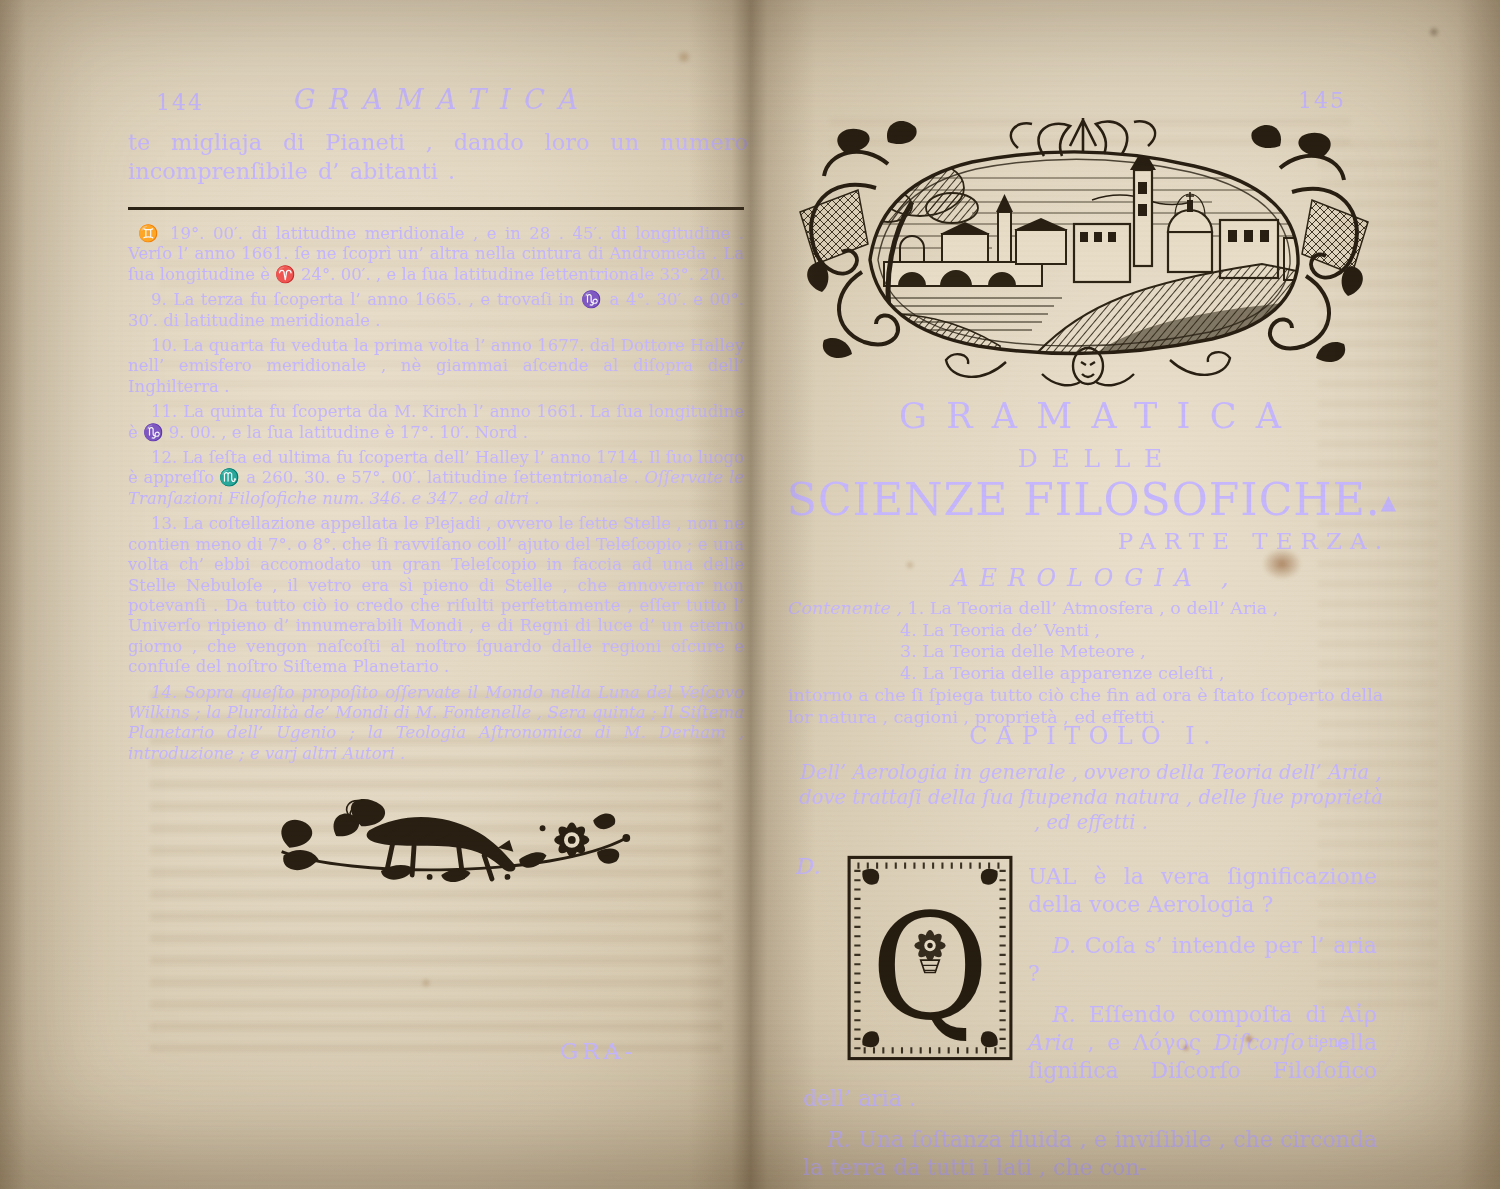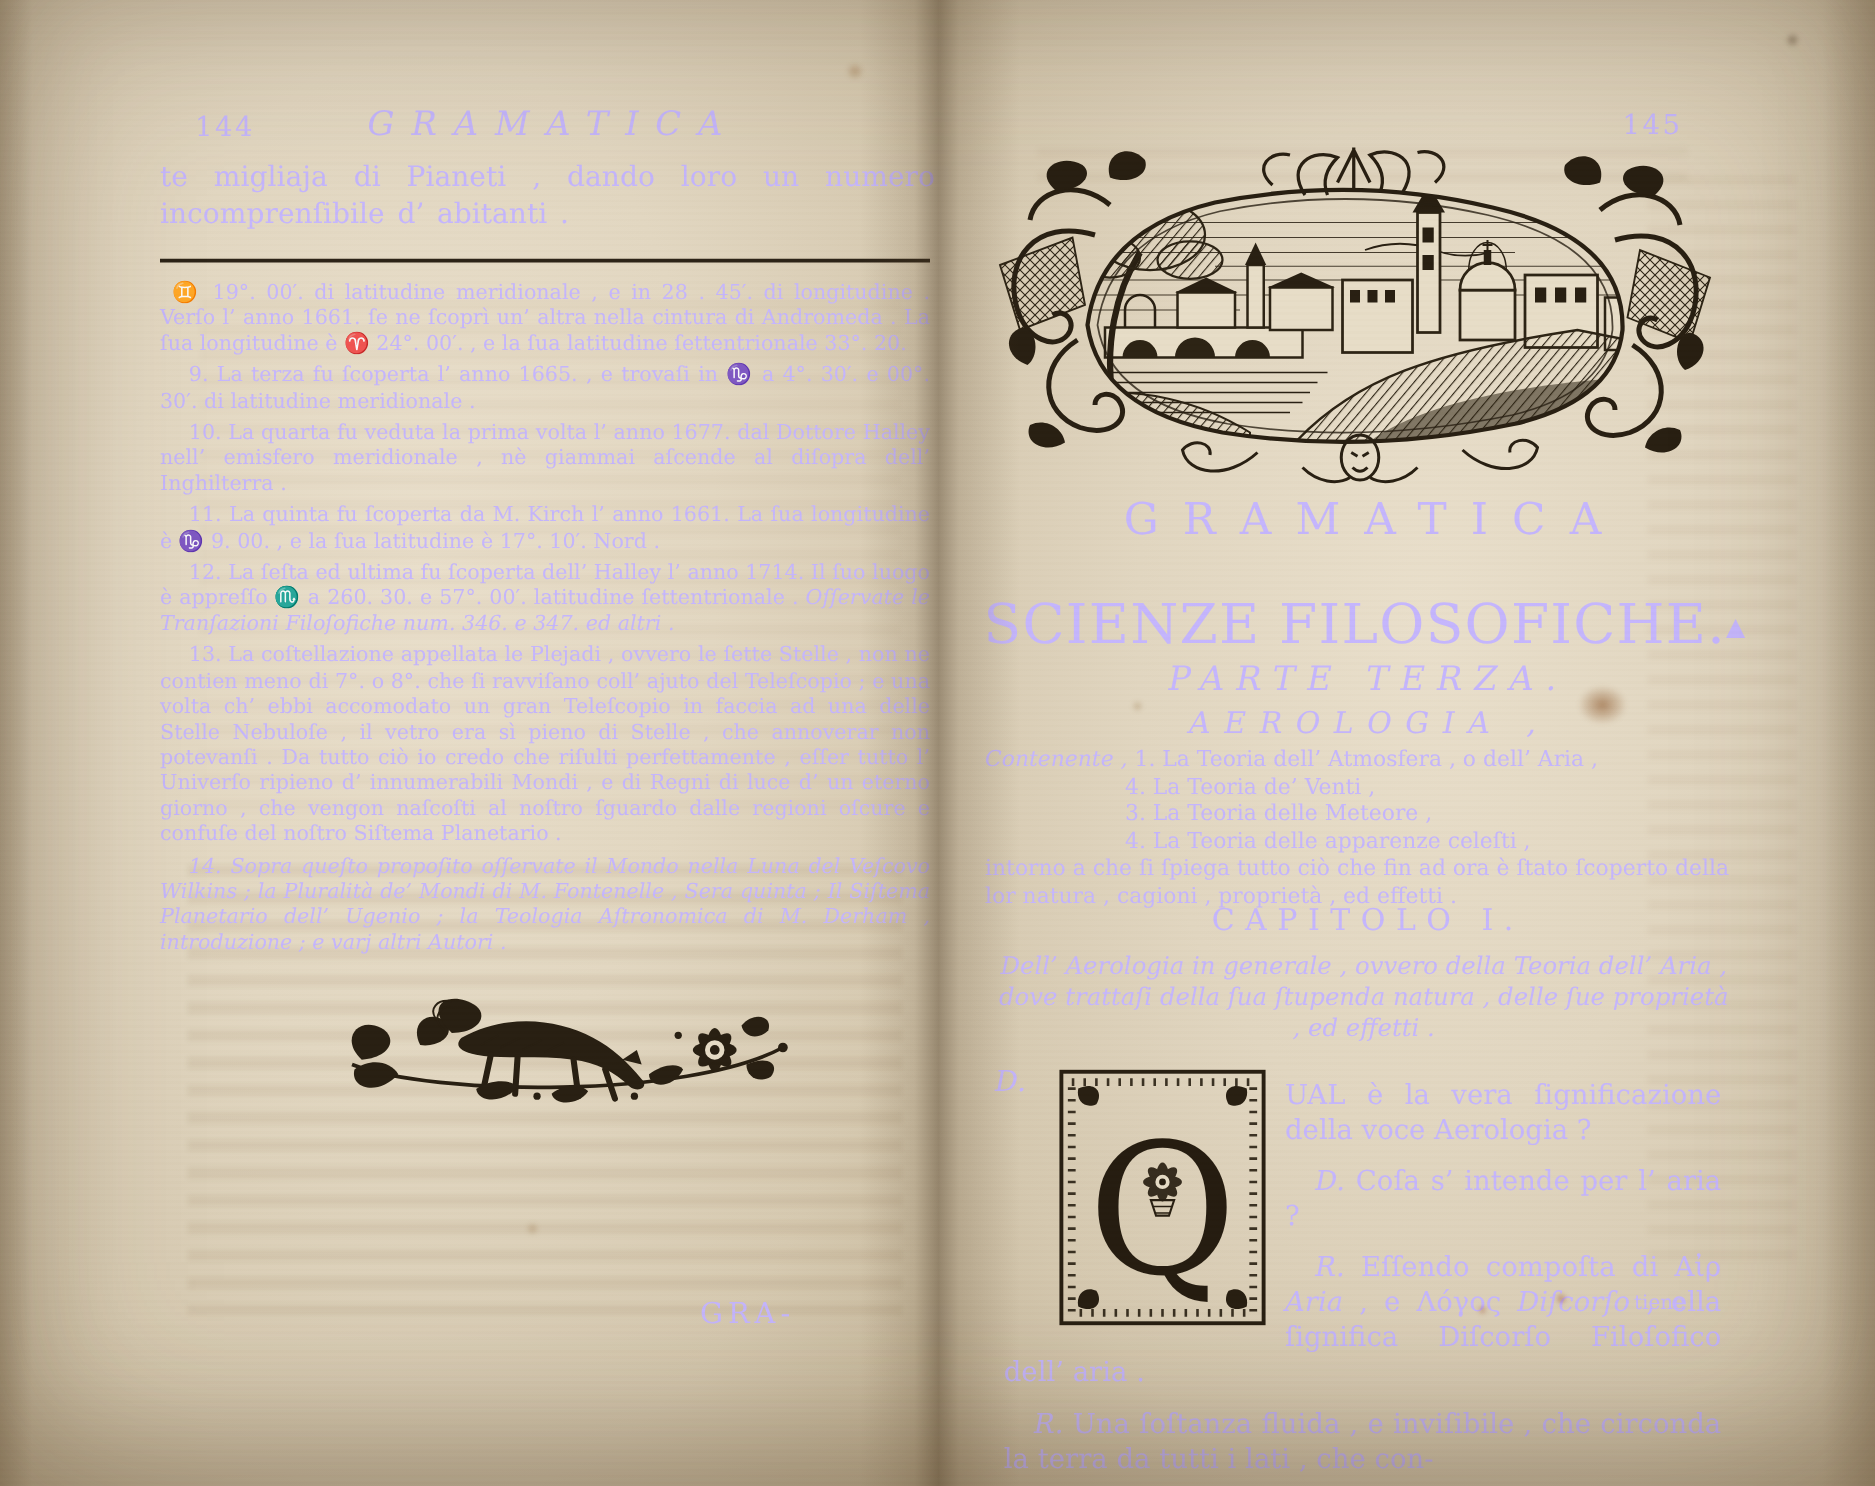--- a/index.html
+++ b/index.html
@@ -47,22 +47,22 @@
   
   .rp-num{position:absolute;left:1298px;top:88px;font-size:22px;letter-spacing:2px;}
   .rp-headpiece{position:absolute;left:792px;top:112px;width:584px;height:280px;}
   .rp-t1{position:absolute;left:790px;top:396px;width:600px;text-align:center;
     font-size:35px;letter-spacing:.55em;padding-left:.55em;box-sizing:border-box;}
   .rp-t2{position:absolute;left:790px;top:444px;width:600px;text-align:center;
     font-size:25px;letter-spacing:.55em;padding-left:.55em;box-sizing:border-box;}
   .rp-t3{position:absolute;left:786px;top:474px;width:612px;text-align:center;
     font-size:44px;letter-spacing:1px;white-space:nowrap;}
   .rp-t3 .mark{font-size:20px;vertical-align:6px;}
-  .rp-t4{position:absolute;left:790px;top:528px;width:600px;text-align:center;
-    font-size:27px;letter-spacing:.35em;padding-left:.35em;box-sizing:border-box;font-style:italic;}
+  .rp-t4{position:absolute;left:790px;top:528px;width:600px;text-align:right;
+    font-size:23px;letter-spacing:.35em;padding-left:.35em;box-sizing:border-box;}
   .rp-t5{position:absolute;left:790px;top:564px;width:600px;text-align:center;font-style:italic;
     font-size:24px;letter-spacing:.45em;padding-left:.45em;box-sizing:border-box;}
   .rp-contents{position:absolute;left:788px;top:598px;width:604px;font-size:17.5px;line-height:21.5px;}
   .rp-contents .row1 .lbl{font-style:italic;}
   .rp-contents .item{padding-left:112px;}
   .rp-contents .tail{margin-top:1px;}
   .rp-cap{position:absolute;left:790px;top:722px;width:600px;text-align:center;
     font-size:24px;letter-spacing:.35em;padding-left:.35em;box-sizing:border-box;}
   .rp-sub{position:absolute;left:796px;top:760px;width:590px;text-align:center;font-style:italic;
     font-size:19.5px;line-height:25px;}
@@ -278,20 +278,21 @@
         <ellipse cx="296" cy="254" rx="15" ry="18"></ellipse>
         <path d="M289 250 l5 3 M303 250 l-5 3 M290 262 q6 6 12 0"></path>
         <path d="M214 250 C190 272 158 268 154 248 C162 238 178 242 176 252"></path>
         <path d="M378 248 C402 270 434 266 438 246 C430 236 414 240 416 250"></path>
         <path d="M250 262 C262 274 278 276 288 270 M342 262 C330 274 314 276 304 270"></path>
       </g>
     </svg>
   </div>
 
   <div class="rp-t1">GRAMATICA</div>
+  <div class="rp-t2">DELLE</div>
   <div class="rp-t3"><span>SCIENZE FILOSOFICHE.</span><span class="mark">▲</span></div>
   <div class="rp-t4">PARTE TERZA.</div>
   <div class="rp-t5">AEROLOGIA ,</div>
 
   <div class="rp-contents">
     <div class="row1"><span class="lbl">Contenente ,</span> <span>1. La Teoria dell’ Atmosfera , o dell’ Aria ,</span></div>
     <div class="item">4. La Teoria de’ Venti ,</div>
     <div class="item">3. La Teoria delle Meteore ,</div>
     <div class="item">4. La Teoria delle apparenze celeſti ,</div>
     <div class="tail">intorno a che ſi ſpiega tutto ciò che fin ad ora è ſtato ſcoperto della lor natura , cagioni , proprietà , ed effetti .</div>

